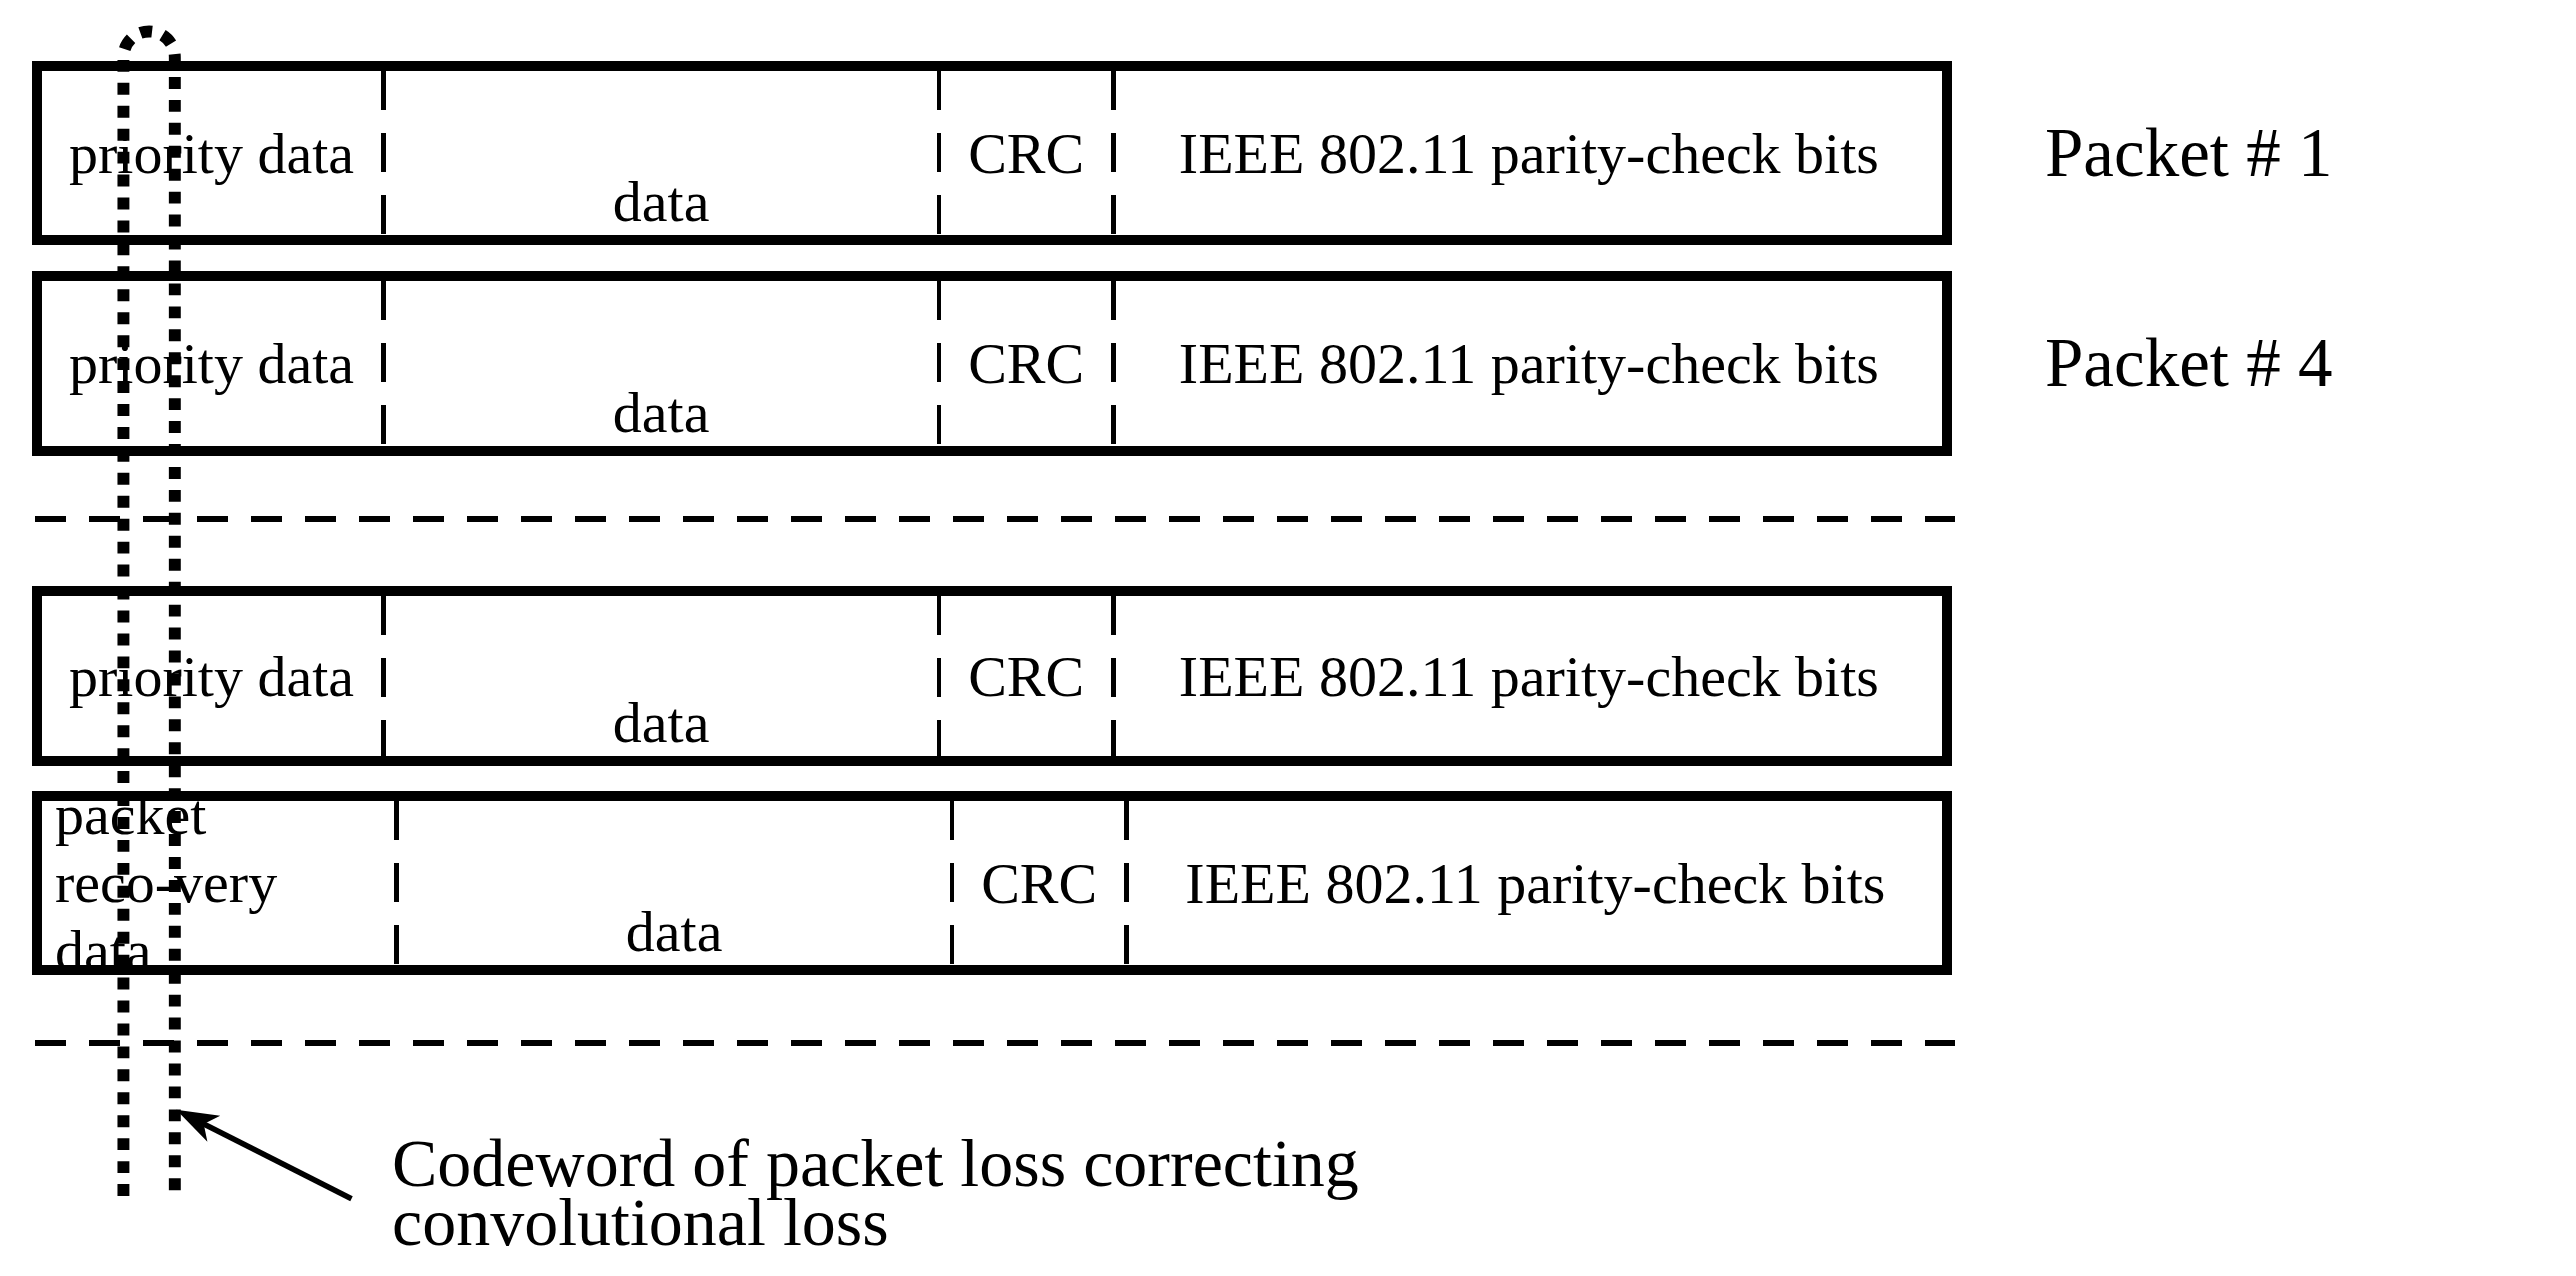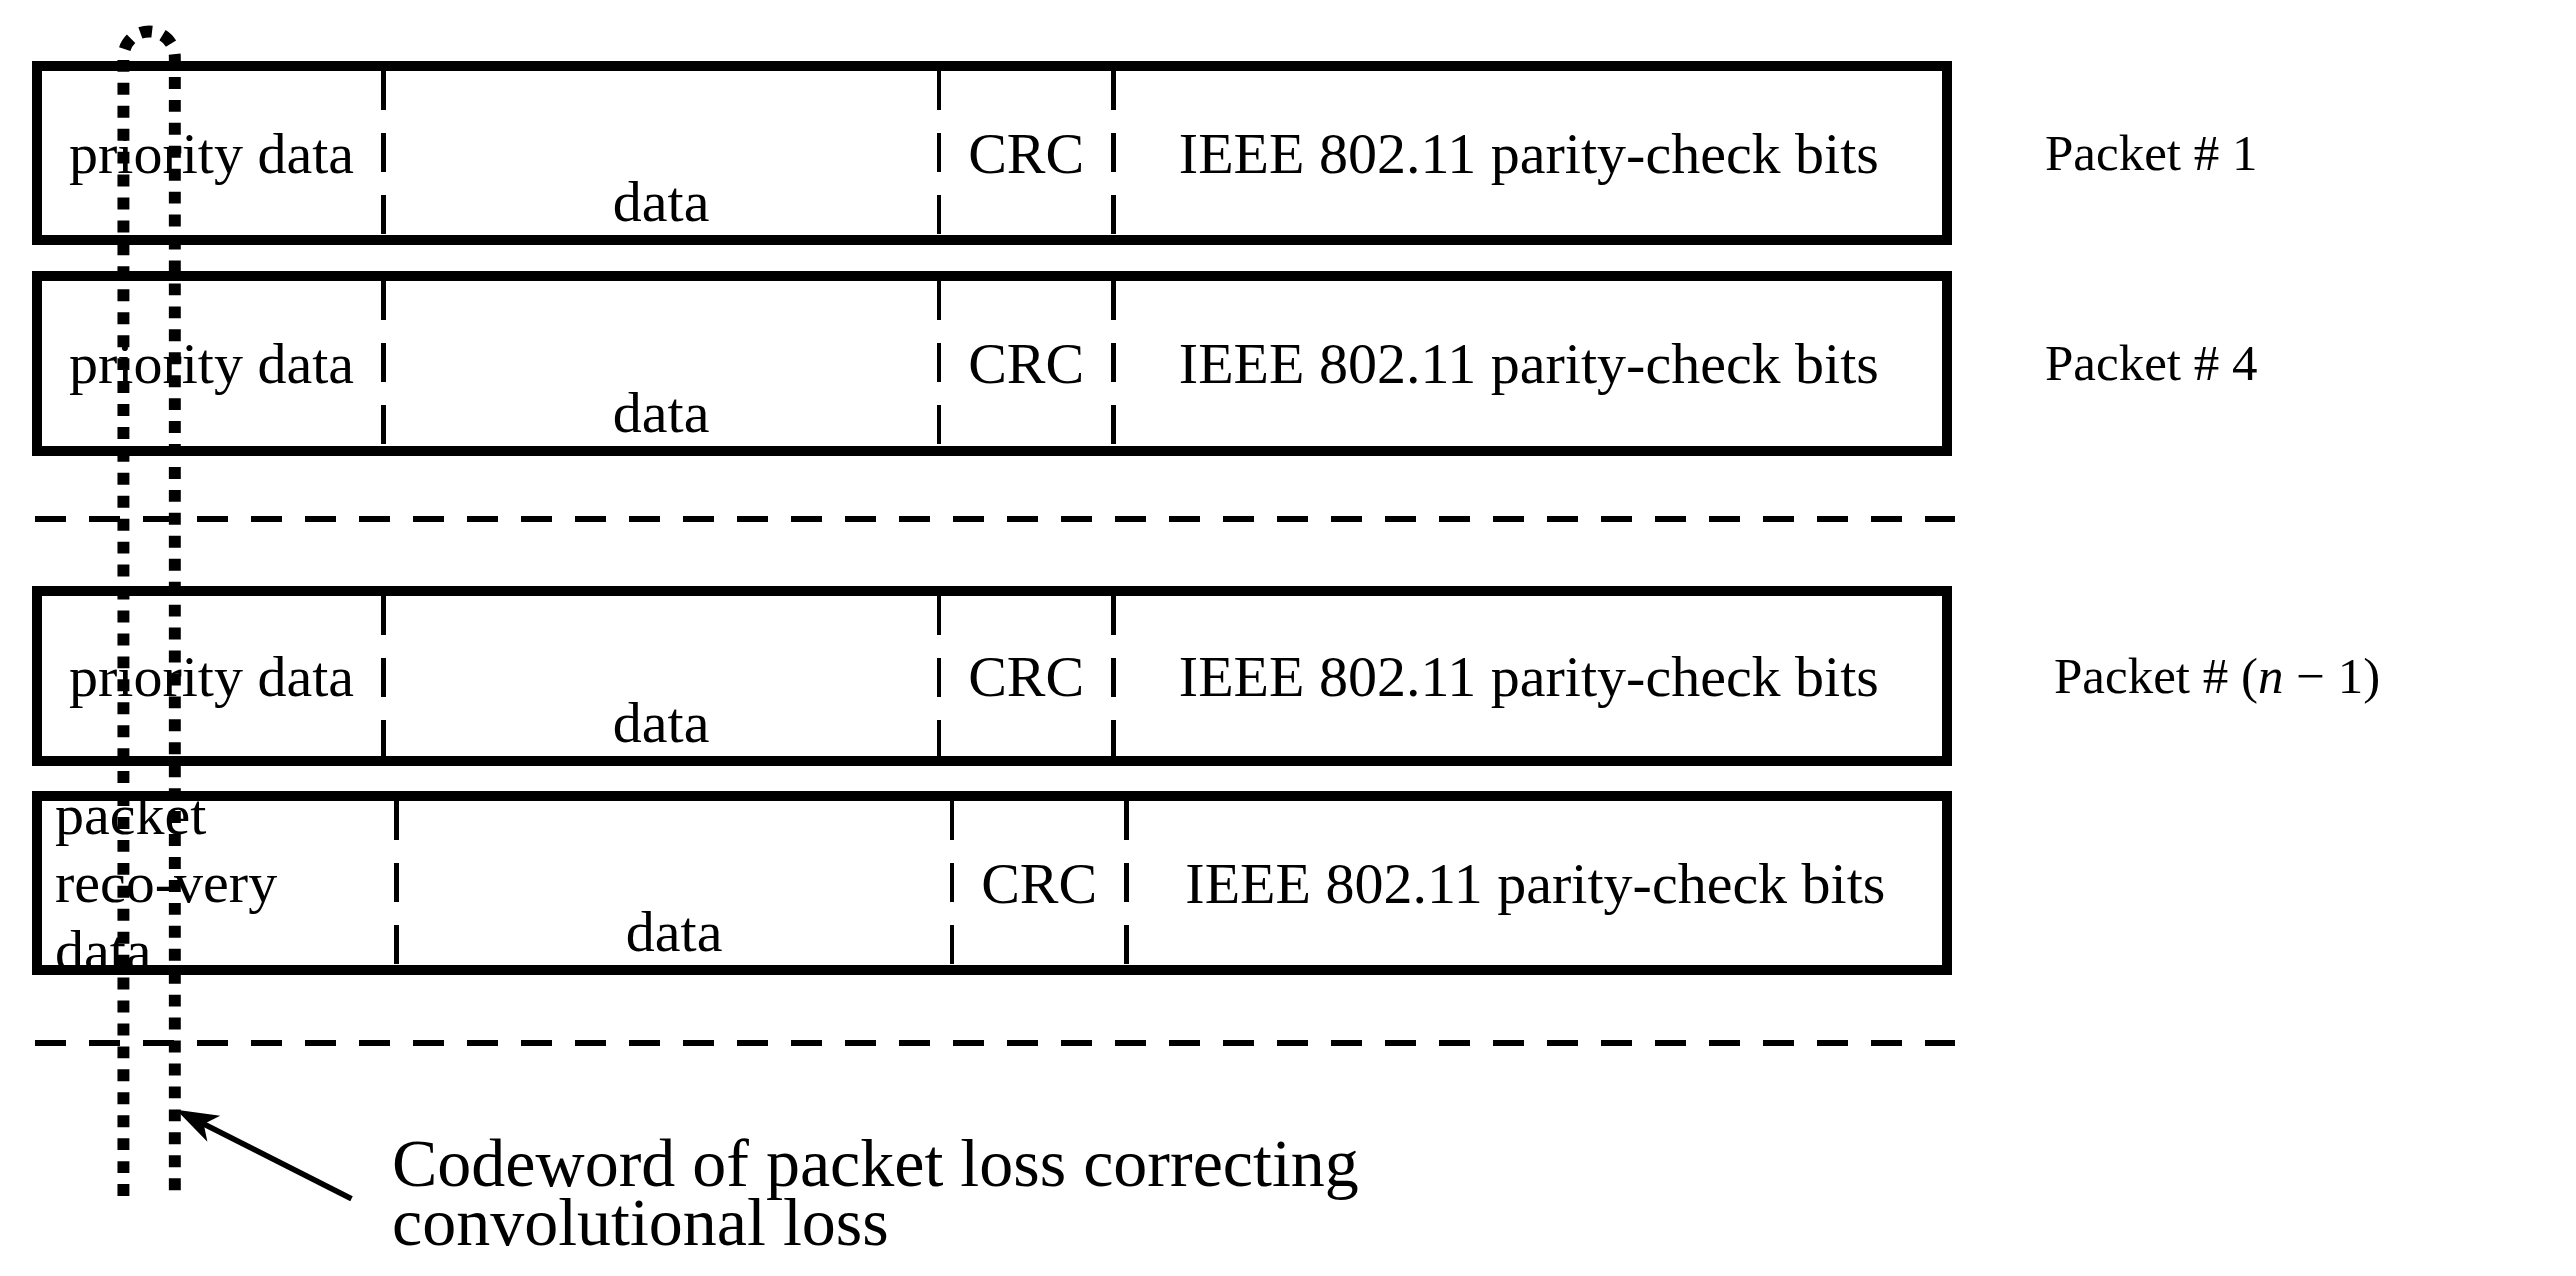--- a/index.html
+++ b/index.html
@@ -33,21 +33,21 @@
   
   .hdash{
     position:absolute;left:35px;width:1920px;height:5.5px;
     background:repeating-linear-gradient(90deg,#000 0 31px,transparent 31px 54px);
   }
   .hdash-top{top:516px;}
   .hdash-bottom{top:1040px;}
   
   .plabel{
     position:absolute;left:2045px;transform:translateY(-50%);
-    font-size:51px;white-space:nowrap;
+    font-size:69px;white-space:nowrap;
   }
   .plabel-1{top:153px;}
   .plabel-2{top:363px;}
   .plabel-3{top:676px;left:2054px;}
   .plabel-4{top:883px;}
   .it{font-style:italic;}
   
   .annot{
     position:absolute;left:392px;top:1134px;
     font-size:68px;line-height:59px;white-space:nowrap;
@@ -135,21 +135,20 @@
     <div class="vsep"></div>
     <div class="cell c4">
         <span>IEEE 802.11 parity-check bits</span>
       </div>
   </div>
 
   <div class="hdash hdash-bottom"></div>
 
   <div class="plabel plabel-1"><span>Packet # 1</span><span class="it"></span><span></span></div>
   <div class="plabel plabel-2"><span>Packet # 4</span><span class="it"></span><span></span></div>
-  <div class="plabel plabel-3"><span>Packet # (</span><span class="it">n</span><span> − 1)</span></div>
 
   <svg class="overlay" width="2576" height="1277" viewBox="0 0 2807 1391">
     <path d="M 134.5 1303 L 134.5 62 A 28 28 0 0 1 190.5 62 L 190.5 1300" fill="none" stroke="#000" stroke-width="13" stroke-dasharray="13 12"></path>
     <g>
       <line x1="383" y1="1306" x2="221" y2="1224" stroke="#000" stroke-width="6"></line>
       <polygon points="192,1209 240,1215.5 222,1224.5 226,1244" fill="#000"></polygon>
     </g>
   </svg>
 
   <div class="annot">

